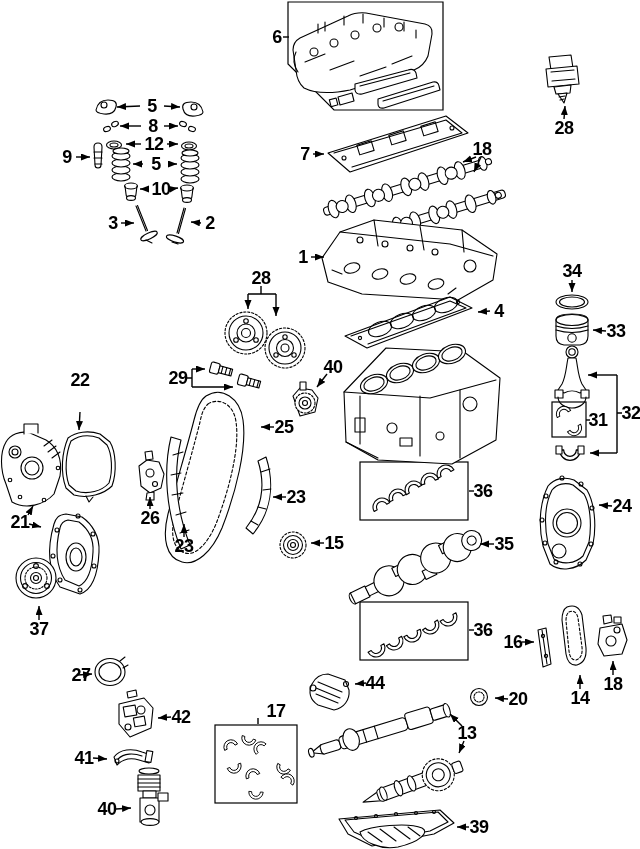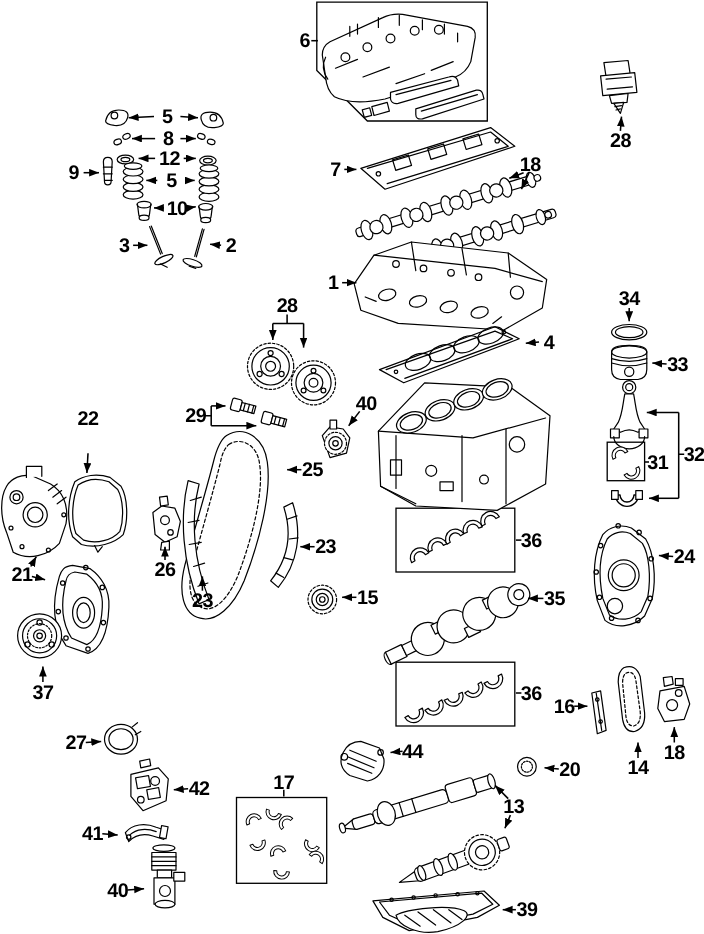--- a/index.html
+++ b/index.html
@@ -588,22 +588,22 @@
 <div class="co" style="left:334px;top:543px">15</div>
 <div class="co" style="left:20px;top:522px">21</div>
 <div class="co" style="left:39px;top:629px">37</div>
 <div class="co" style="left:504px;top:544px">35</div>
 <div class="co" style="left:483px;top:491px">36</div>
 <div class="co" style="left:483px;top:630px">36</div>
 <div class="co" style="left:513px;top:642px">16</div>
 <div class="co" style="left:580px;top:698px">14</div>
 <div class="co" style="left:613px;top:684px">18</div>
 <div class="co" style="left:518px;top:699px">20</div>
-<div class="co" style="left:69px;top:675px">27</div>
+<div class="co" style="left:81px;top:675px">27</div>
 <div class="co" style="left:181px;top:717px">42</div>
 <div class="co" style="left:84px;top:758px">41</div>
 <div class="co" style="left:107px;top:809px">40</div>
-<div class="co" style="left:258px;top:711px">17</div>
+<div class="co" style="left:276px;top:711px">17</div>
 <div class="co" style="left:375px;top:683px">44</div>
 <div class="co" style="left:467px;top:733px">13</div>
 <div class="co" style="left:479px;top:827px">39</div>
 
 </div>
 
 </body></html>

